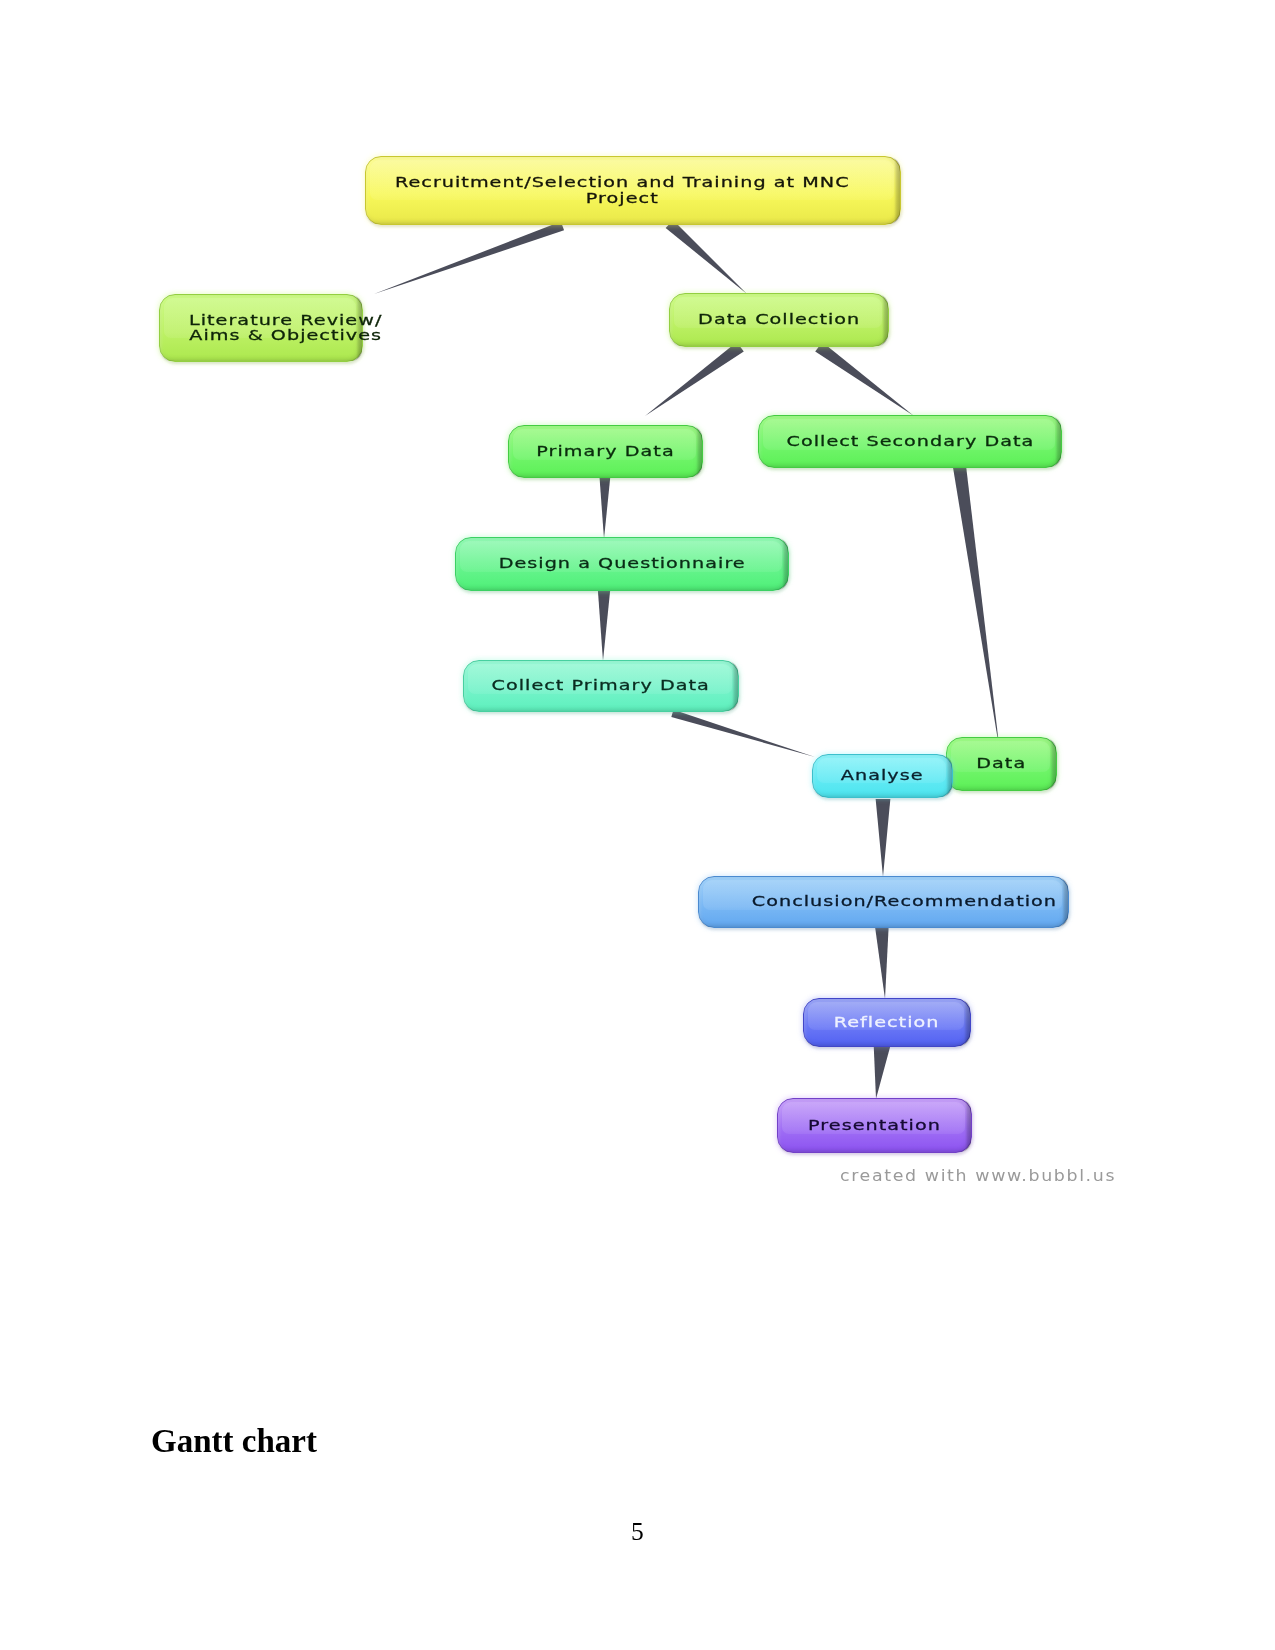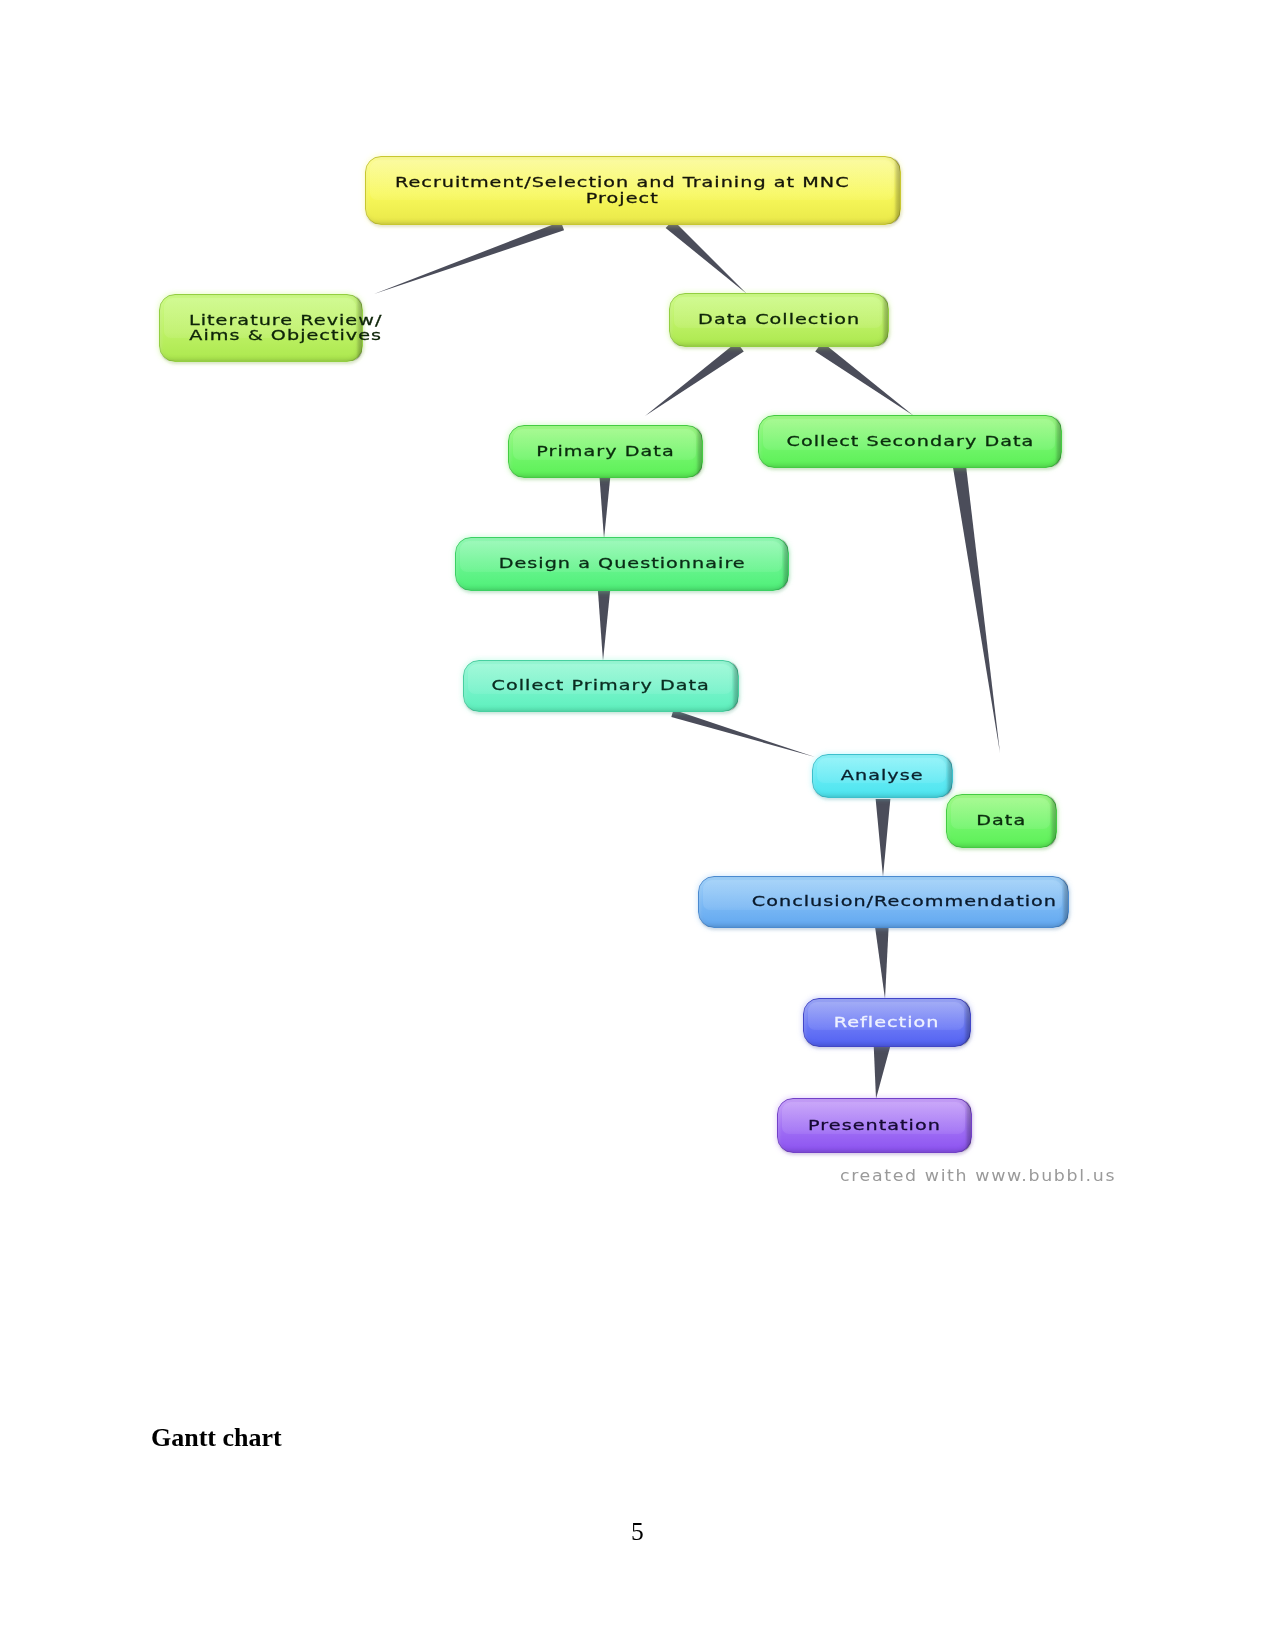--- a/index.html
+++ b/index.html
@@ -28,21 +28,21 @@
                    inset 3px 0 4px -3px rgba(255,255,255,.28);}
   .node .lbl{position:relative;z-index:2;white-space:pre;font-size:14px;line-height:15.5px;
              letter-spacing:0.75px;transform:scaleX(1.37);
              -webkit-text-stroke:0.28px currentColor;}
 
   .credit{position:absolute;color:#9a9a9a;font-size:15px;letter-spacing:1.4px;
           white-space:pre;transform:scaleX(1.16);transform-origin:left center;}
 
   
   .doc-head{position:absolute;font-family:"Liberation Serif",serif;font-weight:bold;
-            font-size:26px;color:#000;white-space:pre;}
+            font-size:33px;color:#000;white-space:pre;}
   .pageno{position:absolute;font-family:"Liberation Serif",serif;font-size:25.5px;color:#000;}
 </style>
 </head>
 <body>
 
 <div id="page">
 
   <div id="mindmap">
     <svg id="links" viewBox="0 0 1275 1260" width="1275" height="1260">
         <path d="M560.8647078771205,221.51166290878868 L564.06526231733,230.37473674321532 L374,294 Z" fill="#4b4d5a"></path>
@@ -74,21 +74,21 @@
         </div>
         <div class="node" style="left: 758px; top: 415px; width: 304px; height: 53px; background: linear-gradient(rgb(159, 249, 134) 0%, rgb(114, 245, 107) 56%, rgb(92, 240, 87) 100%); border: 1px solid rgb(68, 204, 66); box-shadow: rgba(159, 249, 134, 0.44) 0px 0px 5px 1px, rgba(0, 0, 0, 0.13) 1px 2px 3px;">
           <span class="lbl" style="color: rgb(10, 44, 13);">Collect Secondary Data</span>
         </div>
         <div class="node" style="left: 455px; top: 537px; width: 334px; height: 54px; background: linear-gradient(rgb(147, 248, 180) 0%, rgb(102, 244, 141) 56%, rgb(79, 240, 120) 100%); border: 1px solid rgb(59, 209, 99); box-shadow: rgba(147, 248, 180, 0.44) 0px 0px 5px 1px, rgba(0, 0, 0, 0.13) 1px 2px 3px;">
           <span class="lbl" style="color: rgb(10, 44, 22);">Design a Questionnaire</span>
         </div>
         <div class="node" style="left: 463px; top: 660px; width: 276px; height: 52px; background: linear-gradient(rgb(153, 248, 213) 0%, rgb(116, 243, 201) 56%, rgb(94, 240, 189) 100%); border: 1px solid rgb(71, 208, 160); box-shadow: rgba(153, 248, 213, 0.44) 0px 0px 5px 1px, rgba(0, 0, 0, 0.13) 1px 2px 3px;">
           <span class="lbl" style="color: rgb(10, 44, 32);">Collect Primary Data</span>
         </div>
-        <div class="node" style="left: 946px; top: 794px; width: 111px; height: 54px; background: linear-gradient(rgb(159, 249, 134) 0%, rgb(114, 245, 107) 56%, rgb(92, 240, 87) 100%); border: 1px solid rgb(68, 204, 66); box-shadow: rgba(159, 249, 134, 0.44) 0px 0px 5px 1px, rgba(0, 0, 0, 0.13) 1px 2px 3px;">
+        <div class="node" style="left: 946px; top: 737px; width: 111px; height: 54px; background: linear-gradient(rgb(159, 249, 134) 0%, rgb(114, 245, 107) 56%, rgb(92, 240, 87) 100%); border: 1px solid rgb(68, 204, 66); box-shadow: rgba(159, 249, 134, 0.44) 0px 0px 5px 1px, rgba(0, 0, 0, 0.13) 1px 2px 3px;">
           <span class="lbl" style="color: rgb(10, 44, 13);">Data</span>
         </div>
         <div class="node" style="left: 812px; top: 754px; width: 141px; height: 44px; background: linear-gradient(rgb(140, 242, 248) 0%, rgb(98, 234, 244) 56%, rgb(76, 228, 238) 100%); border: 1px solid rgb(60, 192, 204); box-shadow: rgba(140, 242, 248, 0.44) 0px 0px 5px 1px, rgba(0, 0, 0, 0.13) 1px 2px 3px;">
           <span class="lbl" style="color: rgb(10, 32, 44);">Analyse</span>
         </div>
         <div class="node" style="left: 698px; top: 876px; width: 371px; height: 52px; background: linear-gradient(rgb(159, 208, 248) 0%, rgb(122, 184, 244) 56%, rgb(98, 168, 240) 100%); border: 1px solid rgb(74, 138, 208); box-shadow: rgba(159, 208, 248, 0.44) 0px 0px 5px 1px, rgba(0, 0, 0, 0.13) 1px 2px 3px; padding-left: 41px;">
           <span class="lbl" style="color: rgb(10, 26, 44);">Conclusion/Recommendation</span>
         </div>
         <div class="node" style="left: 803px; top: 998px; width: 168px; height: 49px; background: linear-gradient(rgb(154, 165, 245) 0%, rgb(107, 121, 246) 56%, rgb(82, 97, 242) 100%); border: 1px solid rgb(66, 70, 200); box-shadow: rgba(154, 165, 245, 0.44) 0px 0px 5px 1px, rgba(0, 0, 0, 0.13) 1px 2px 3px;">
           <span class="lbl" style="color: rgb(238, 241, 255);">Reflection</span>

